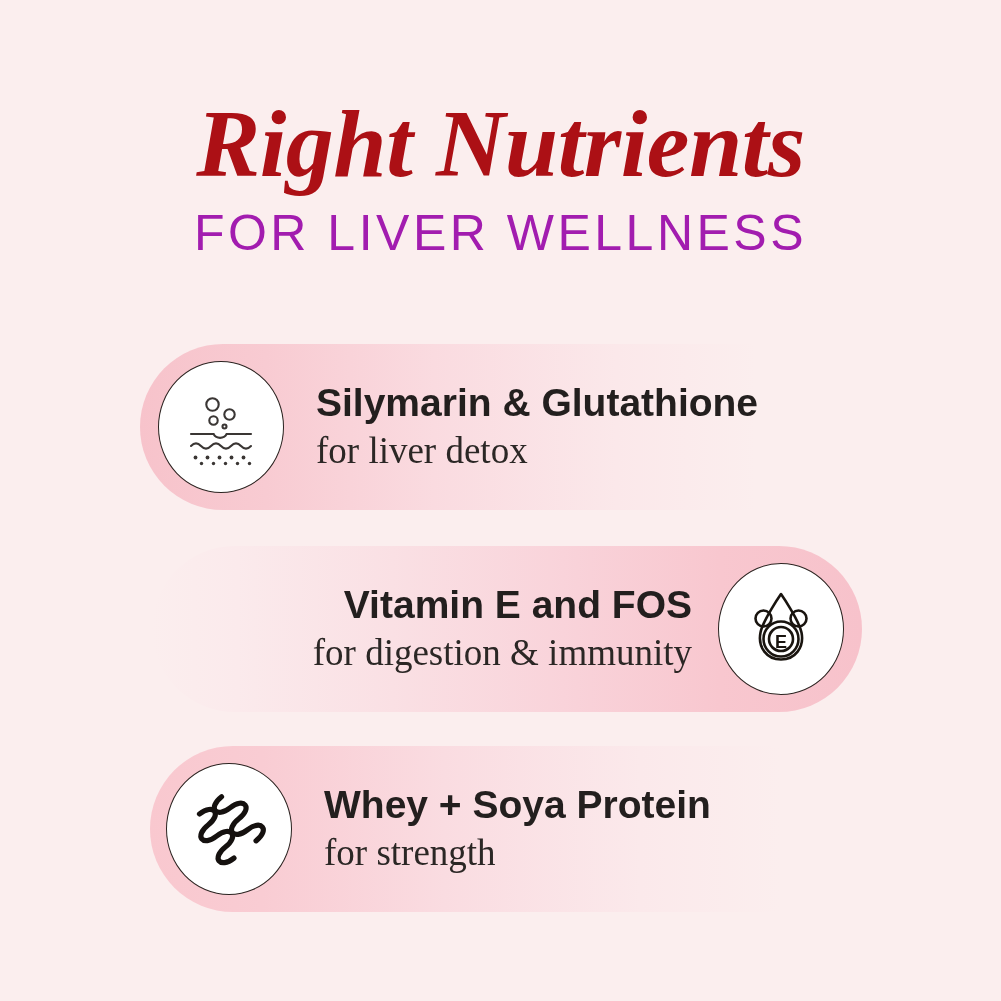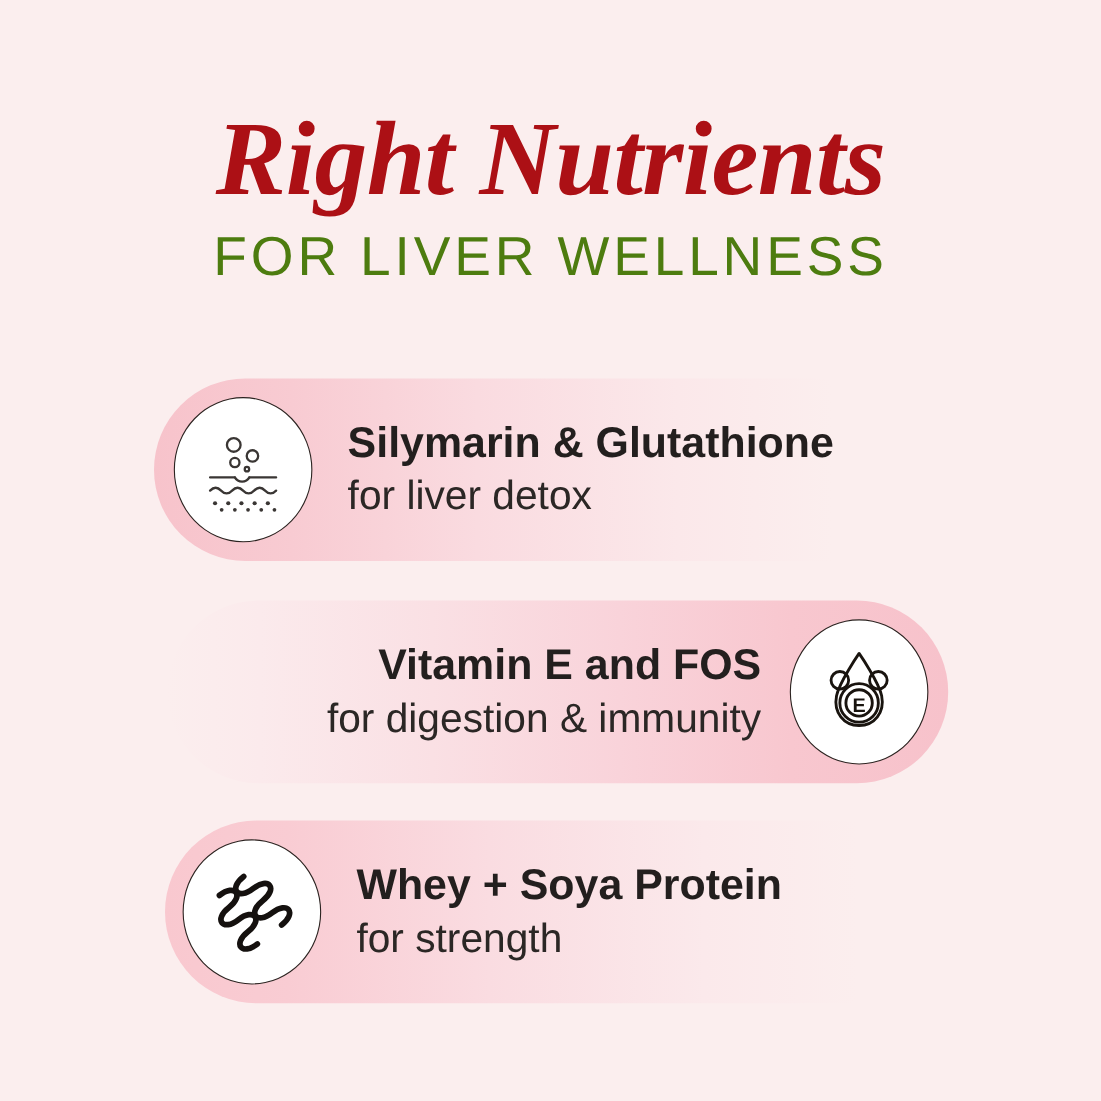--- a/index.html
+++ b/index.html
@@ -40,21 +40,21 @@
     color: #ac1015;
     letter-spacing: -0.5px;
     margin: 0;
     white-space: nowrap;
   }
   .subtitle {
     font-family: "Liberation Sans", sans-serif;
     font-weight: 300;
     font-size: 50px;
     line-height: 1.0;
-    color: #4d7c0f;
+    color: #a21caf;
     letter-spacing: 3.5px;
     margin: 16px 0 0 0;
     white-space: nowrap;
   }
 
   
   .pill {
     position: absolute;
     height: 166px;
     border-radius: 83px;
@@ -134,21 +134,21 @@
   .pill-headline {
     font-family: Liberation Sans, sans-serif;
     font-weight: bold;
     font-size: 39px;
     line-height: 1.12;
     color: #231f1e;
     white-space: nowrap;
     margin: 0;
   }
   .pill-sub {
-    font-family: Liberation Sans, sans-serif;
+    font-family: Liberation Serif, serif;
     font-weight: 300;
     font-size: 37px;
     line-height: 1.18;
     color: #2b2725;
     white-space: nowrap;
     margin: 4px 0 0 0;
   }
 </style>
 </head>
 <body>

